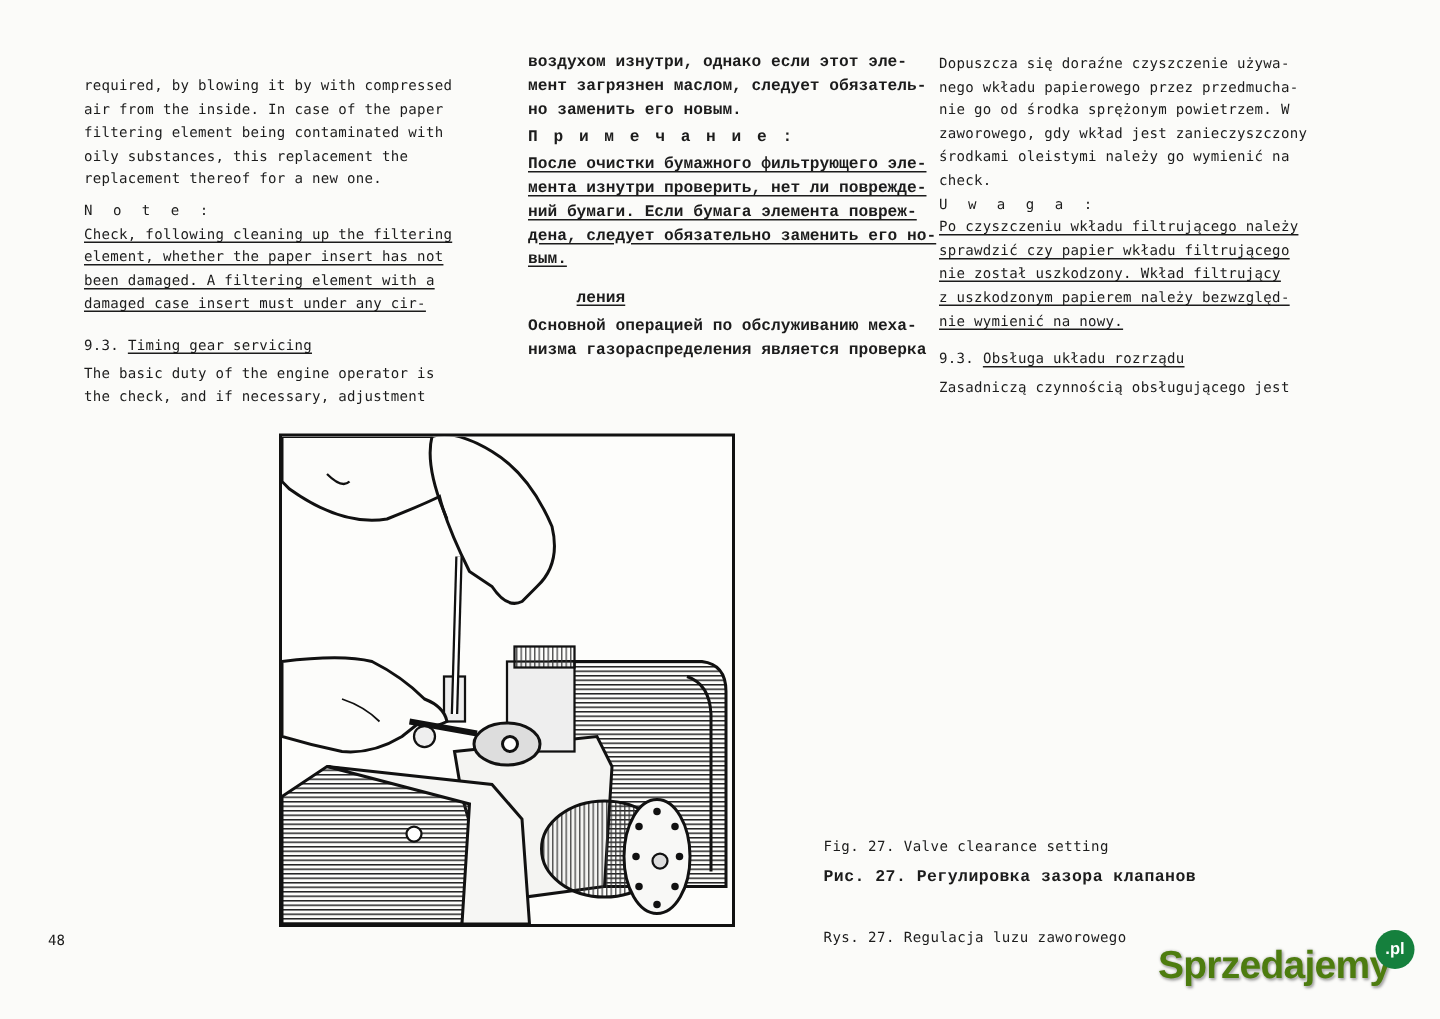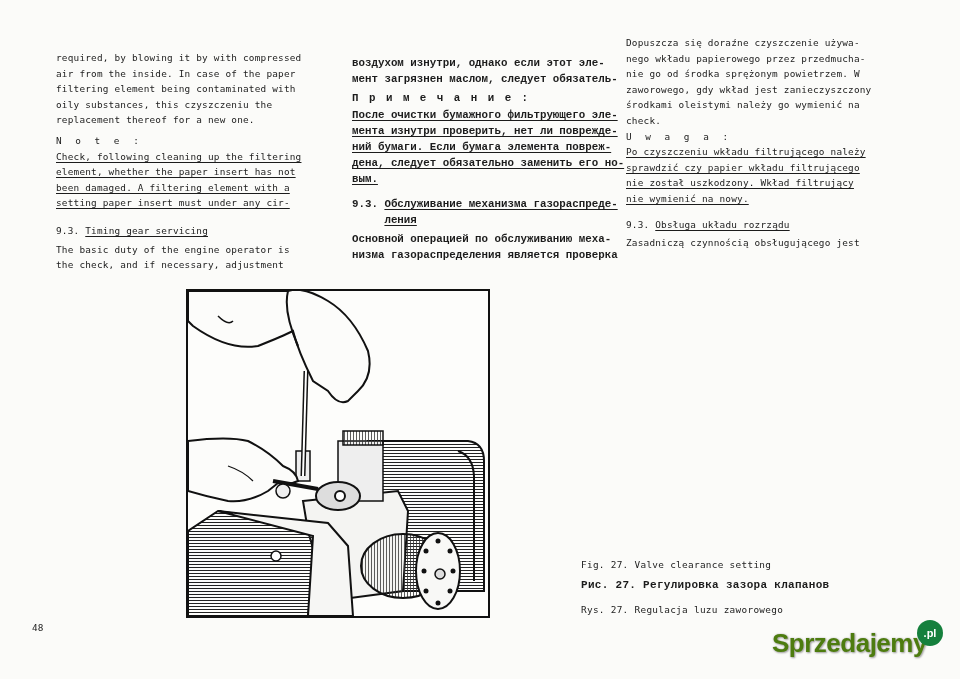--- a/index.html
+++ b/index.html
@@ -1,87 +1,88 @@
 <!DOCTYPE html>
 <html><head>
 <meta charset="utf-8">
 <style>
   html, body { margin:0; padding:0; }
   body { width:960px; height:679px; background:#fbfbf9; position:relative; overflow:hidden;
          font-family:"DejaVu Sans Mono", monospace; color:#1c1c1c; }
   .col { position:absolute; font-size:9.4px; line-height:15.6px; letter-spacing:0.2px; }
   .col p { margin:0; white-space:pre; }
-  .ru { font-family:"Liberation Mono", monospace; font-size:10.8px; font-weight:bold; letter-spacing:0; line-height:15.8px;margin-top:21px; }
+  .ru { font-family:"Liberation Mono", monospace; font-size:10.8px; font-weight:bold; letter-spacing:0; line-height:15.8px; }
   .u { text-decoration:underline; text-underline-offset:2px; }
   .spaced { letter-spacing:4px; }
   .gap { height:5px; }
   .figure { position:absolute; left:186px; top:289px; width:300px; height:325px;
             border:2px solid #111; background:#fdfdfb; overflow:hidden; }
-  .caption { position:absolute; left:549px; font-size:9.4px; letter-spacing:0.3px;margin-left:32px; }
+  .caption { position:absolute; left:549px; font-size:9.4px; letter-spacing:0.3px; }
   .caption.ru2 { font-family:"Liberation Mono", monospace; font-size:11px; font-weight:bold; }
   .pagenum { position:absolute; left:32px; top:622px; font-size:9.4px; }
   .wm { position:absolute; left:772px; top:628px; font-family:"Liberation Sans", sans-serif;
         font-size:26px; font-weight:bold; color:#4d7c0f; letter-spacing:-0.5px;
         text-shadow:0 0 2px #bbb, 1px 1px 2px #999; }
   .wm-badge { position:absolute; left:917px; top:620px; width:26px; height:26px; border-radius:50%;
         background:#15803d; color:#fff; font-family:"Liberation Sans", sans-serif; font-size:11px;
         font-weight:bold; text-align:center; line-height:26px; }
 </style>
 </head>
 <body>
 
 <div class="col" style="left:56px; top:50px;">
   <p>required, by blowing it by with compressed</p>
   <p>air from the inside. In case of the paper</p>
   <p>filtering element being contaminated with</p>
-  <p>oily substances, this czyszczeniu the</p>
+  <p>oily substances, this replacement the</p>
   <p>replacement thereof for a new one.</p>
   <div class="gap"></div>
   <p class="spaced">N o t e :</p>
   <p class="u">Check, following cleaning up the filtering</p>
   <p class="u">element, whether the paper insert has not</p>
   <p class="u">been damaged. A filtering element with a</p>
-  <p class="u">setting paper insert must under any cir-</p>
+  <p class="u">damaged case insert must under any cir-</p>
   <div class="gap" style="height:12px"></div>
   <p><span>9.3.</span> <span class="u">Timing gear servicing</span></p>
   <div class="gap" style="height:3px"></div>
   <p>The basic duty of the engine operator is</p>
   <p>the check, and if necessary, adjustment</p>
 </div>
 
 <div class="col ru" style="left:352px; top:35px;">
   <p>воздухом изнутри, однако если этот эле-</p>
   <p>мент загрязнен маслом, следует обязатель-</p>
+  <p>но заменить его новым.</p>
   <div class="gap" style="height:3px"></div>
   <p class="spaced" style="letter-spacing:2px">П р и м е ч а н и е :</p>
   <div class="gap" style="height:2px"></div>
   <p class="u">После очистки бумажного фильтрующего эле-</p>
   <p class="u">мента изнутри проверить, нет ли поврежде-</p>
   <p class="u">ний бумаги. Если бумага элемента повреж-</p>
   <p class="u">дена, следует обязательно заменить его но-</p>
   <p class="u">вым.</p>
   <div class="gap" style="height:10px"></div>
-  <p><span>9.3.</span> <span class="u">Обслуживание механизма газораспреде-</span></p>
   <p>     <span class="u">ления</span></p>
   <div class="gap" style="height:3px"></div>
   <p>Основной операцией по обслуживанию меха-</p>
   <p>низма газораспределения является проверка</p>
 </div>
 
 <div class="col" style="left:626px; top:35px;">
   <p>Dopuszcza się doraźne czyszczenie używa-</p>
   <p>nego wkładu papierowego przez przedmucha-</p>
   <p>nie go od środka sprężonym powietrzem. W</p>
   <p>zaworowego, gdy wkład jest zanieczyszczony</p>
   <p>środkami oleistymi należy go wymienić na</p>
   <p>check.</p>
   <p class="spaced">U w a g a :</p>
   <p class="u">Po czyszczeniu wkładu filtrującego należy</p>
   <p class="u">sprawdzić czy papier wkładu filtrującego</p>
   <p class="u">nie został uszkodzony. Wkład filtrujący</p>
+  <p class="u">z uszkodzonym papierem należy bezwzględ-</p>
   <p class="u">nie wymienić na nowy.</p>
   <div class="gap" style="height:10px"></div>
   <p><span>9.3.</span> <span class="u">Obsługa układu rozrządu</span></p>
   <div class="gap" style="height:3px"></div>
   <p>Zasadniczą czynnością obsługującego jest</p>
 </div>
 
 <div class="figure">
   <svg width="300" height="325" viewBox="0 0 300 325">
     <defs>
@@ -132,18 +133,18 @@
     <path d="M0 150 Q40 145 60 150 Q80 160 95 175 Q108 180 110 190 Q100 195 90 192 L80 200 Q60 212 40 210 Q20 206 0 200 Z" fill="#fcfcfa" stroke="#111" stroke-width="2"></path>
     <path d="M40 175 Q55 180 65 190" fill="none" stroke="#111" stroke-width="1.2"></path>
 
     <path d="M85 190 L130 198" stroke="#111" stroke-width="4"></path>
     <circle cx="95" cy="200" r="7" fill="#eee" stroke="#111" stroke-width="1.5"></circle>
   </svg>
 </div>
 
 <div class="caption" style="top:559px;">Fig. 27. Valve clearance setting</div>
 <div class="caption ru2" style="top:579px;">Рис. 27. Регулировка зазора клапанов</div>
-<div class="caption" style="top:604px;text-align:center;">Rys. 27. Regulacja luzu zaworowego</div>
+<div class="caption" style="top:620px;text-align:center;">Rys. 27. Regulacja luzu zaworowego</div>
 
 <div class="pagenum">48</div>
 
 <div class="wm">Sprzedajemy</div>
 <div class="wm-badge">.pl</div>
 
 </body></html>

